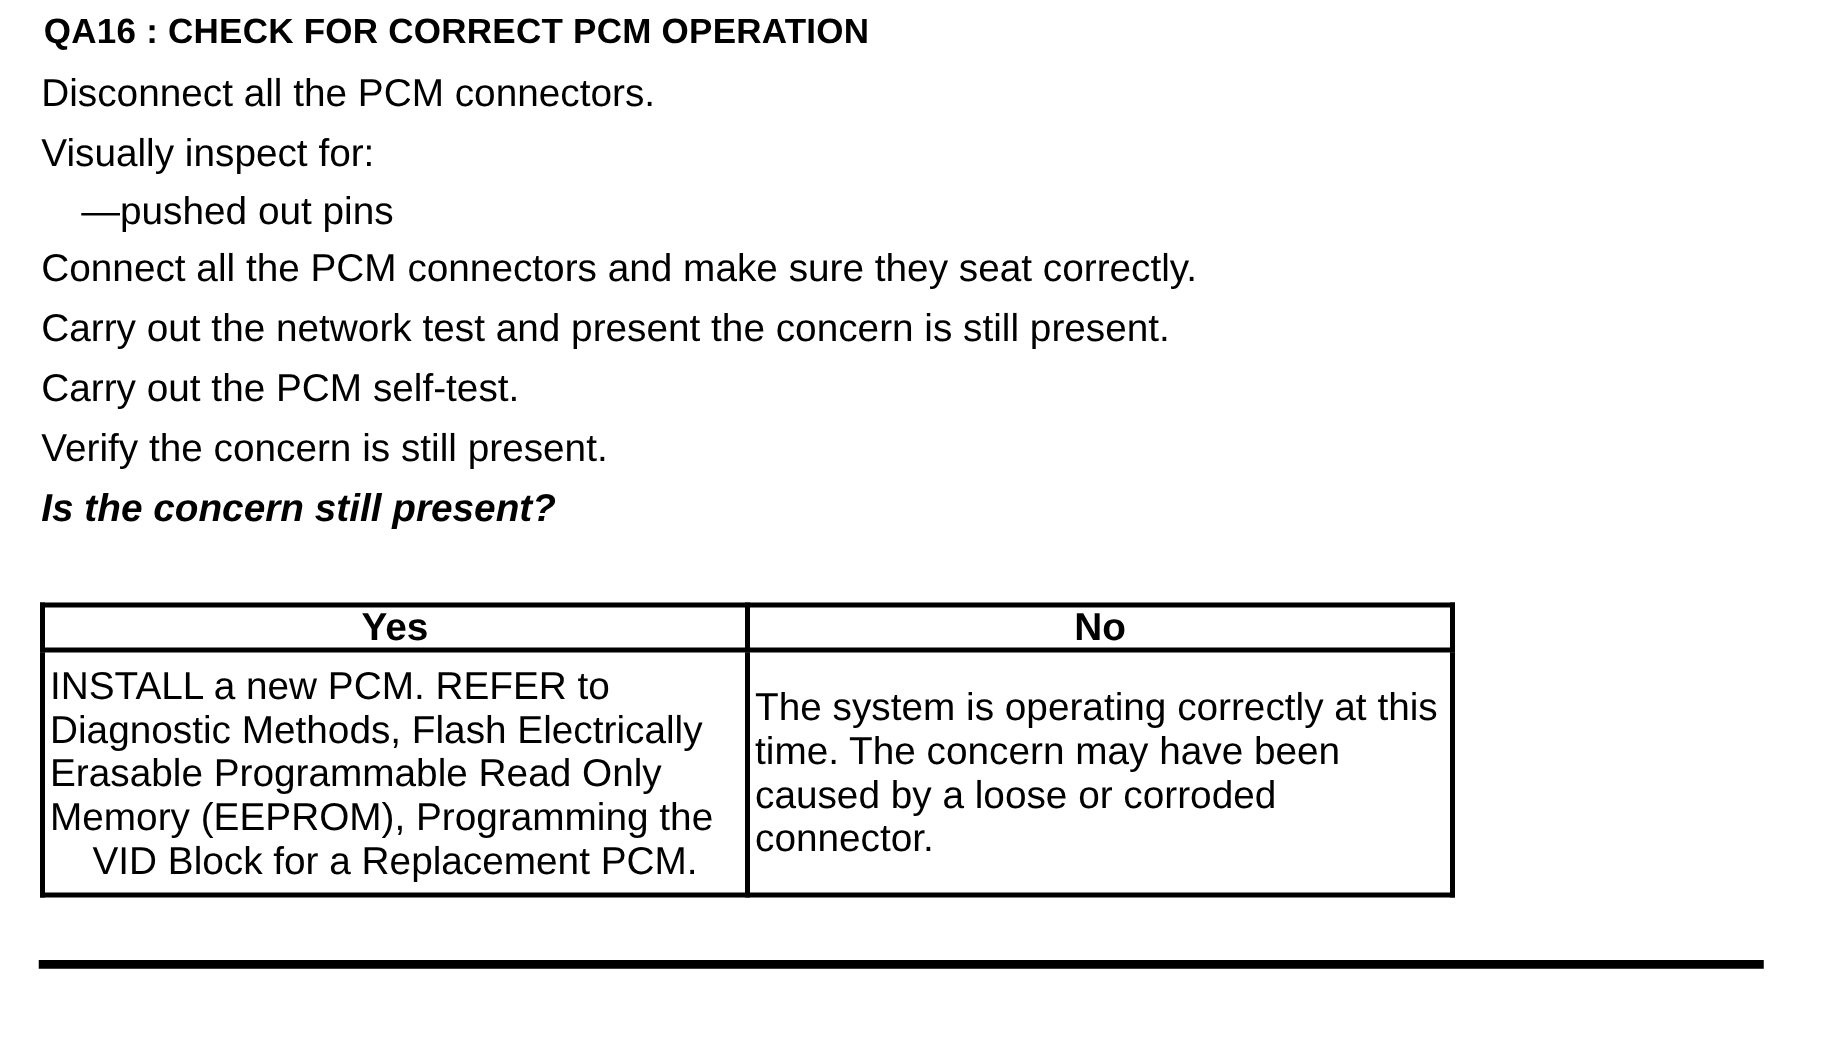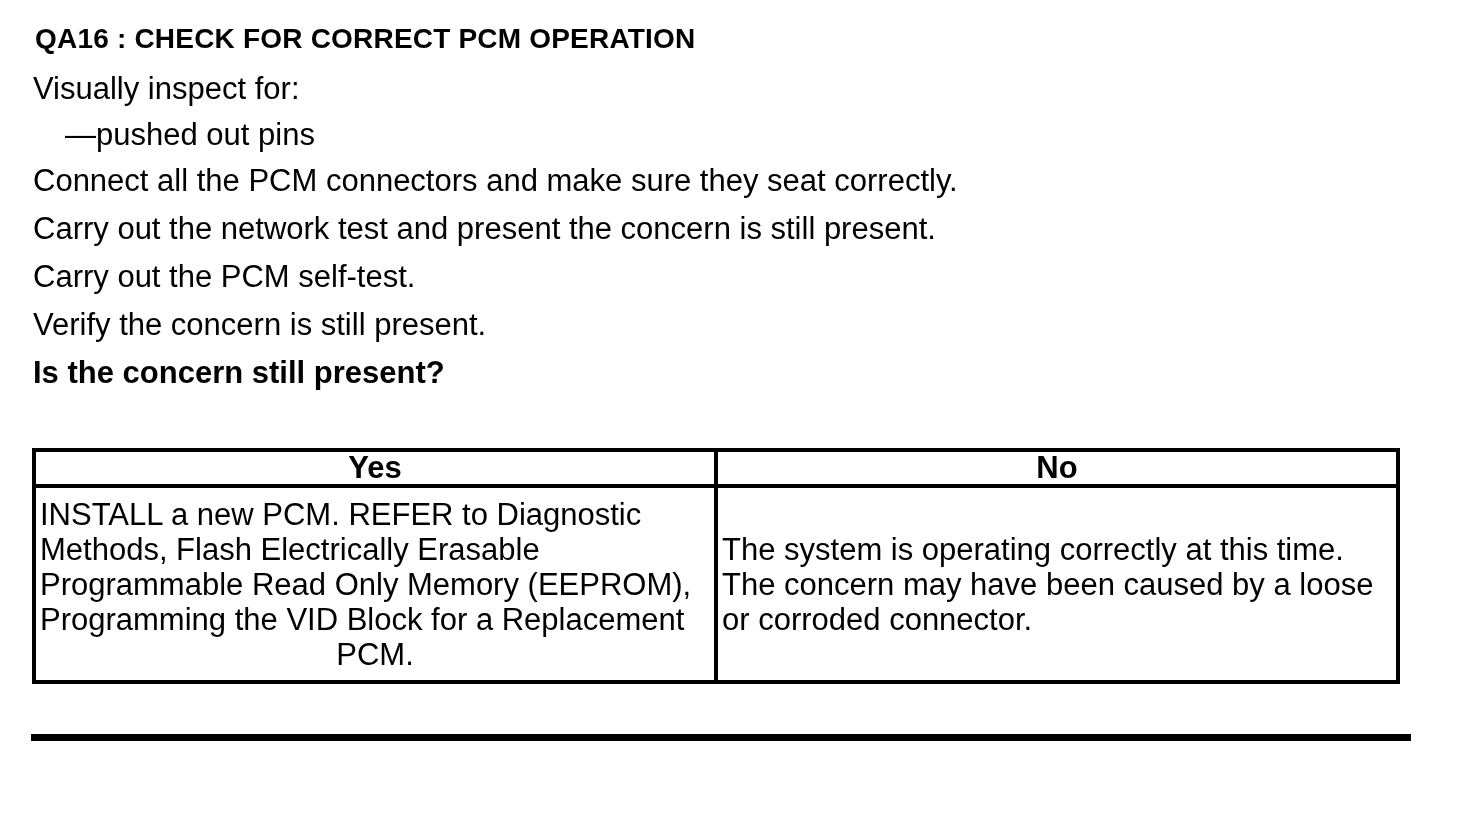--- a/index.html
+++ b/index.html
@@ -11,21 +11,21 @@
     width: 1472px;
     height: 838px;
     overflow: hidden;
     font-family: "Liberation Sans", "DejaVu Sans", sans-serif;
     color: #000000;
   }
   .page {
     box-sizing: border-box;
     width: 1472px;
     height: 838px;
-    padding: 22px 30px 0 33px;
+    padding: 8px 30px 0 33px;
     background: #ffffff;
   }
   .step-title {
     margin: 0 0 16px 2px;
     font-size: 28px;
     font-weight: bold;
     line-height: 33px;
     letter-spacing: 0.2px;
   }
   .para {
@@ -43,26 +43,27 @@
   .dash-item {
     margin: 0;
     font-size: 31px;
     line-height: 36px;
   }
   .question {
     margin: 0;
     font-size: 31px;
     line-height: 36px;
     font-weight: bold;
+    font-style: italic;
   }
   table.decision-table {
     margin-top: 57px;
     margin-left: -1px;
     border-collapse: collapse;
-    width: 1368px;
+    width: 1132px;
     table-layout: fixed;
     background: #ffffff;
   }
   table.decision-table th,
   table.decision-table td {
     border: 4px solid #000000;
     font-size: 31px;
   }
   table.decision-table th {
     font-weight: bold;
@@ -88,20 +89,21 @@
     background: #000000;
   }
 </style>
 </head>
 <body>
 
 <div class="page">
 
   <h1 class="step-title">QA16 : CHECK FOR CORRECT PCM OPERATION</h1>
 
+  <p class="para">Disconnect all the PCM connectors.</p>
 
   <p class="para lead">Visually inspect for:</p>
 
   <div class="dash-list">
     <p class="dash-item">—pushed out pins</p>
   </div>
 
   <p class="para">Connect all the PCM connectors and make sure they seat correctly.</p>
 
   <p class="para">Carry out the network test and present the concern is still present.</p>

